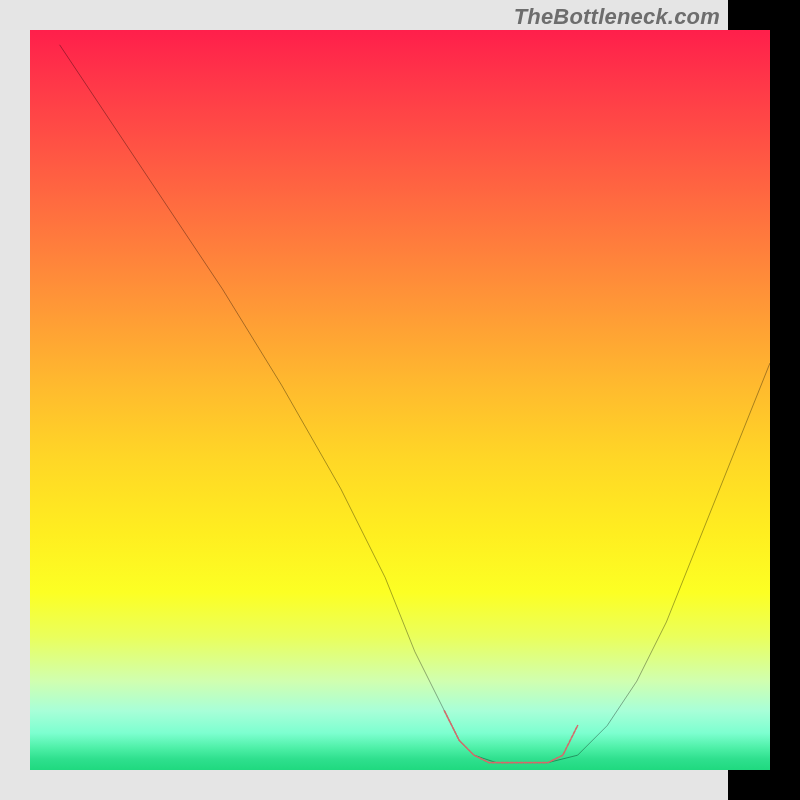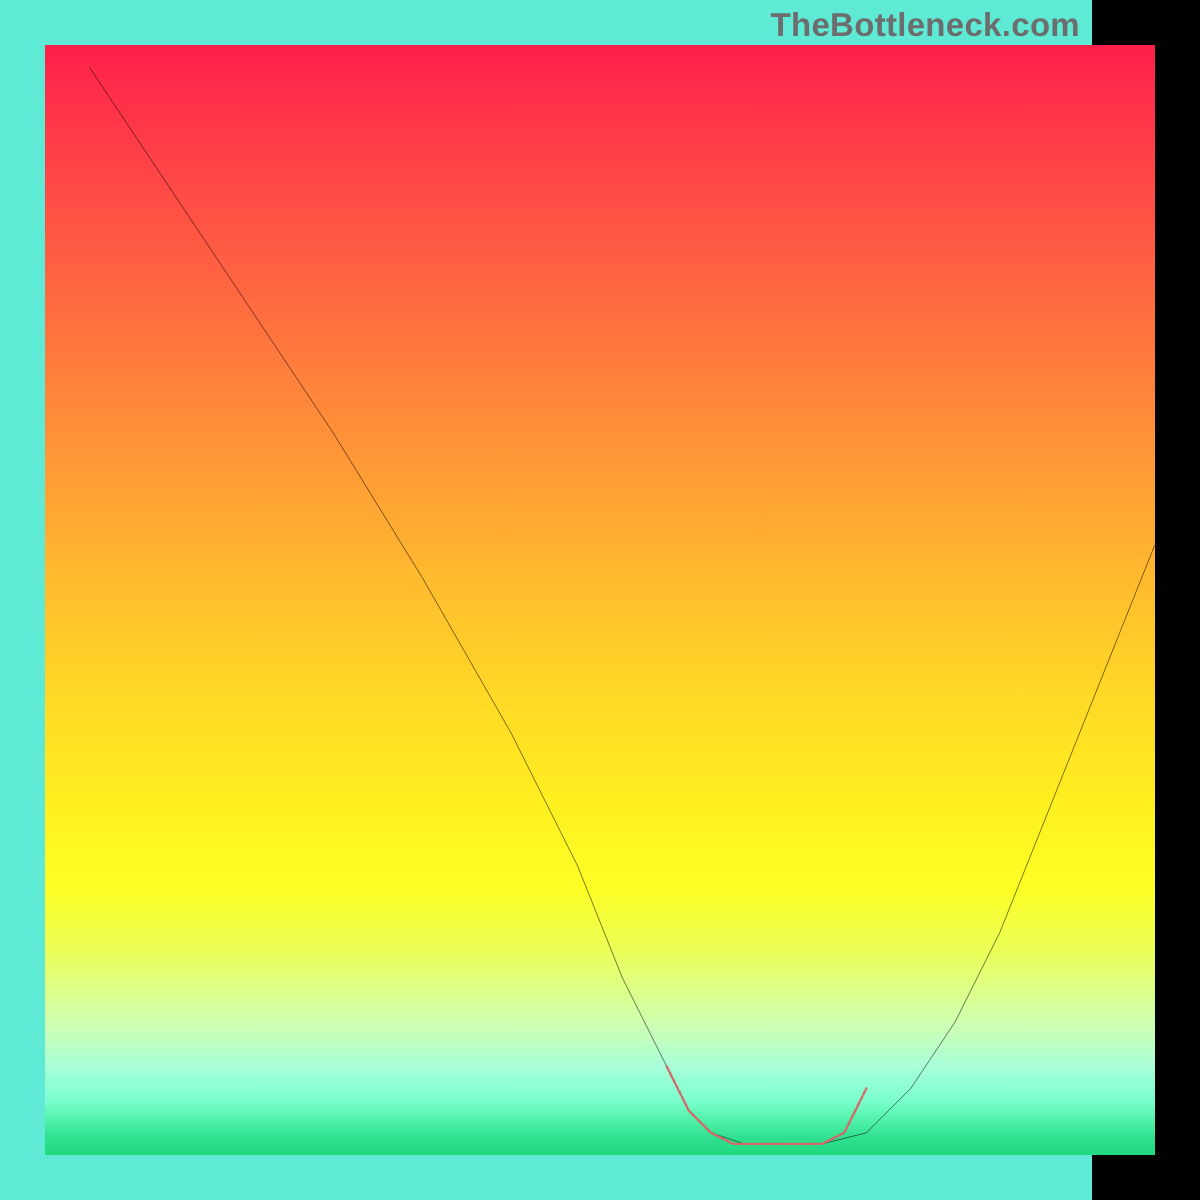--- a/index.html
+++ b/index.html
@@ -10,21 +10,22 @@
     background: #000;
     overflow: hidden;
     font-family: Arial, Helvetica, sans-serif;
   }
   .frame {
     position: absolute;
     left: 0;
     top: 0;
     width: 728px;
     height: 800px;
-    background: #5eead4;
+    background: #e5e5e5;
+    font-style: italic;
   }
   .plot-area {
     position: absolute;
     left: 30px;
     top: 30px;
     width: 740px;
     height: 740px;
     overflow: hidden;
   }
   .gradient-bg {

